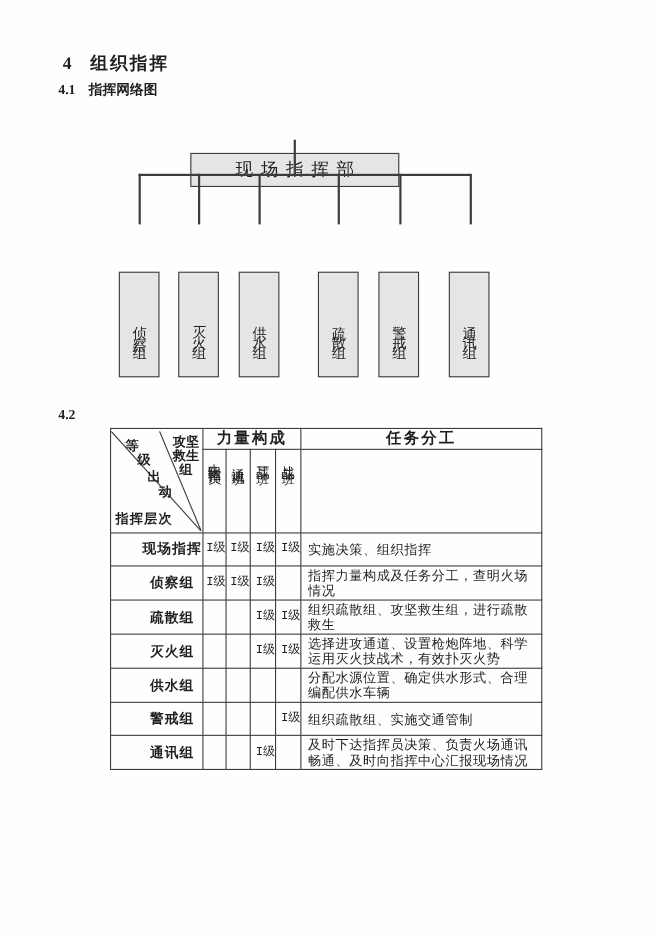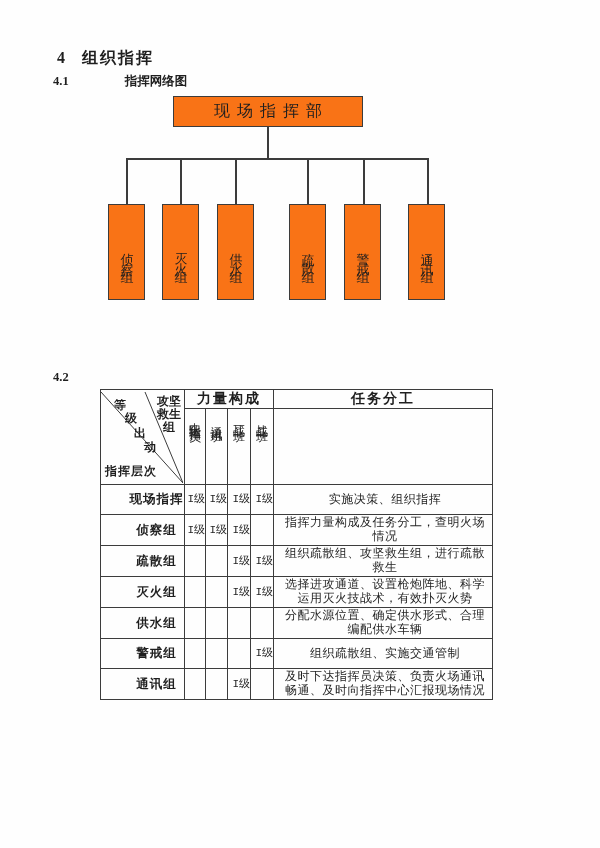--- a/index.html
+++ b/index.html
@@ -10,30 +10,30 @@
     color: #1f1f1f;
     font-family: "Liberation Serif", "DejaVu Serif", serif;
     overflow: hidden;
   }
 
   
   .heading { position: absolute; display: flex; align-items: baseline; font-weight: bold; white-space: nowrap; }
   #h-main  { left: 57px; top: 48px; font-size: 16px; }
   #h-main .num { margin-right: 17px; letter-spacing: 0; }
   #h-main .txt { letter-spacing: 2px; }
-  #h-sub41 { left: 53px; top: 73px; font-size: 12.5px; gap: 44px; }
+  #h-sub41 { left: 53px; top: 73px; font-size: 12.5px; }
   #h-sub42 { left: 53px; top: 370px; font-size: 12.5px; }
   .heading .subnum { margin-right: 12px; }
 
   
   .box {
     position: absolute;
     border: 1.5px solid #3c3c3c;
-    background: #f97316;
-    display: flex; align-items: center; justify-content: center;
+    background: #e5e5e5;
+    display: flex; align-items: center; justify-content: center; margin-top: 43px;
   }
   #root-box { left: 173px; top: 96px; width: 190px; height: 31px; font-size: 16px; letter-spacing: 7px; padding-left: 7px; }
   .gbox { top: 204px; width: 37px; height: 96px; }
   .gbox span { writing-mode: vertical-rl; text-orientation: upright; font-size: 13px; letter-spacing: 9px; padding-top: 9px; }
   #gbox-0 { left: 108px; } #gbox-1 { left: 162px; } #gbox-2 { left: 217px; }
   #gbox-3 { left: 289px; } #gbox-4 { left: 344px; } #gbox-5 { left: 408px; }
 
   .cline { position: absolute; background: #3c3c3c; }
   .vline { width: 1.5px; }
   #root-drop { left: 267px; top: 127px; height: 32px; }
@@ -56,21 +56,21 @@
   th.force-col { vertical-align: top; font-weight: normal; }
   th.force-col span {
     writing-mode: vertical-rl; text-orientation: upright;
     font-size: 12px; letter-spacing: 2px; padding-top: 3px; line-height: 1;
   }
   td.row-label { font-size: 12.5px; font-weight: bold; text-align: center; letter-spacing: 1px; padding-left: 28px; }
   td.level-cell {
     font-size: 11px; line-height: 13px; text-align: right; vertical-align: middle;
     word-break: break-all; font-family: Liberation Mono, monospace;
   }
-  td.task-cell { font-size: 12px; line-height: 14px; text-align: center; padding: 1px 2px 1px 6px; letter-spacing: 0.5px; font-family: Liberation Mono, monospace; }
+  td.task-cell { font-size: 12px; line-height: 14px; text-align: left; padding: 1px 2px 1px 6px; letter-spacing: 0.5px; }
 
   
   td.corner { position: relative; padding: 0; }
   .corner-inner { position: relative; width: 100%; height: 91px; }
   .corner-inner svg { position: absolute; left: 0; top: 0; }
   .corner-txt { position: absolute; font-size: 12px; font-weight: bold; line-height: 13px; }
   #corner-tr { top: 3px; right: 2px; width: 26px; text-align: center; word-break: break-all; }
   #corner-bl { left: 4px; bottom: 5px; white-space: nowrap; letter-spacing: 1px; margin-top: 48px; }
   .step { position: absolute; font-size: 12px; font-weight: bold; }
   #step-0 { left: 13px; top: 5px; }

